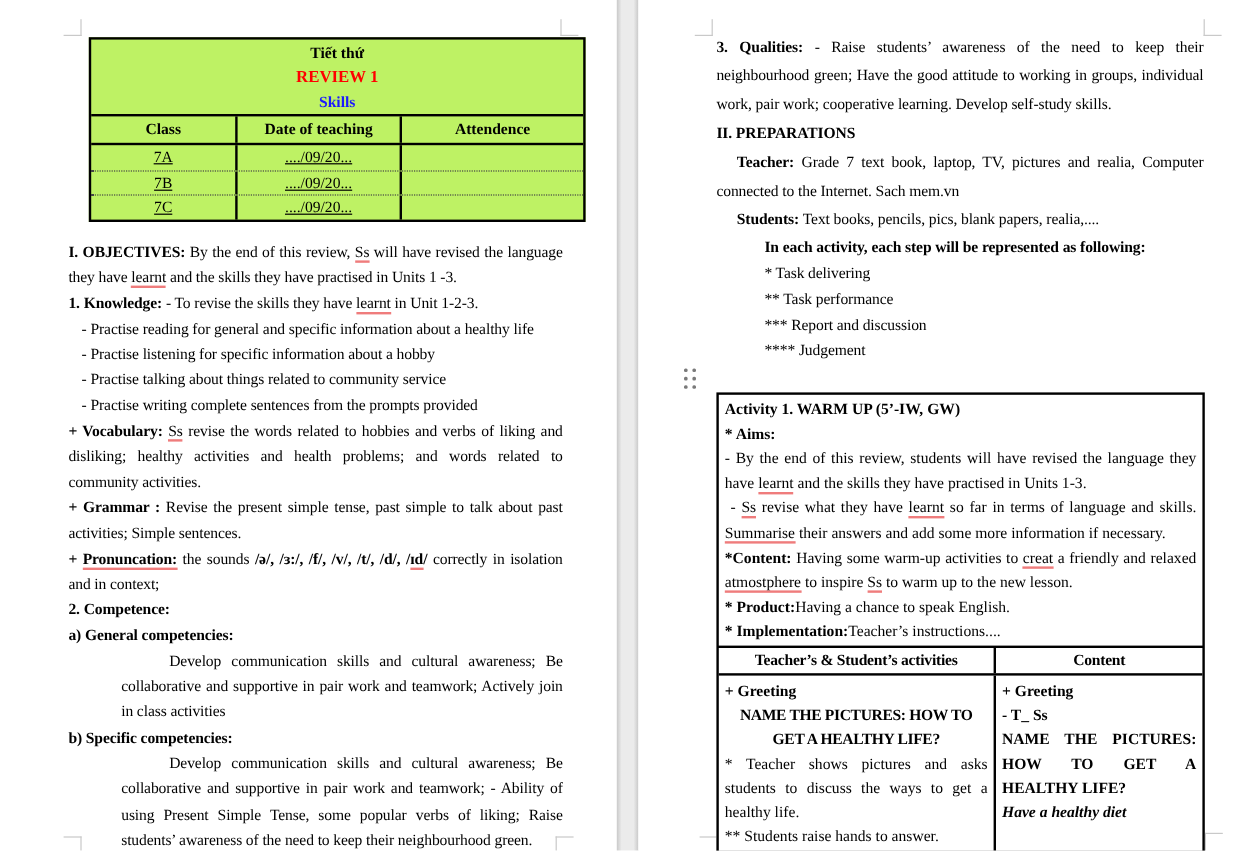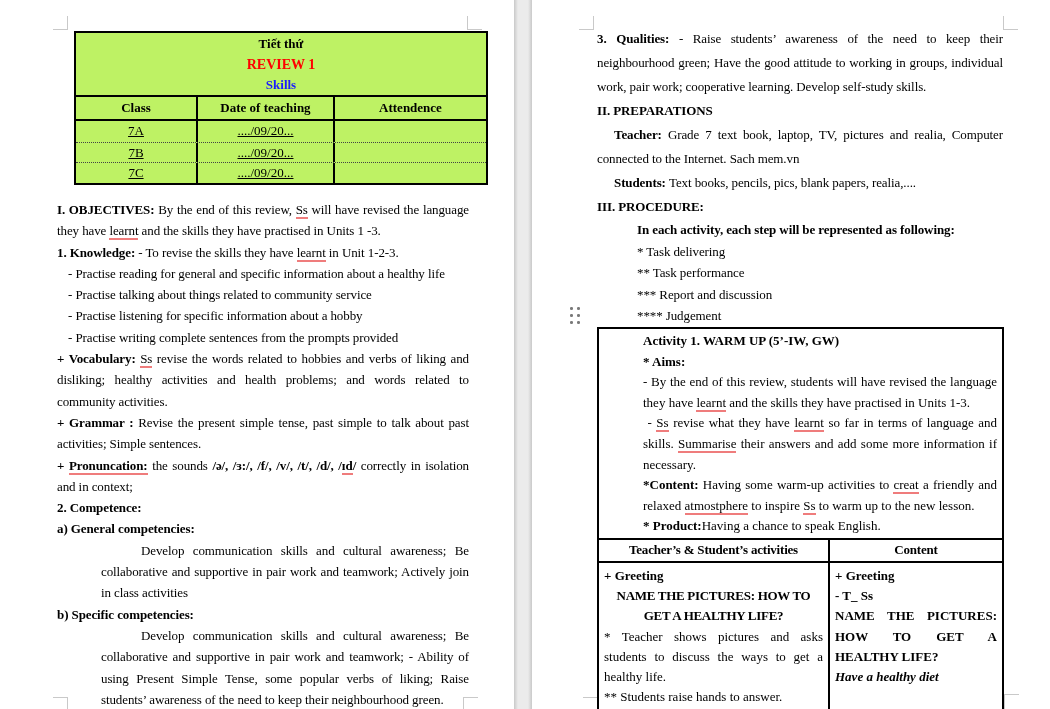--- a/index.html
+++ b/index.html
@@ -44,21 +44,21 @@
   .ht-head { height: 24px; border-bottom: 2px solid #000; font-weight: bold; }
   .ht-head > div { line-height: 21px; }
   .ht-c1 { width: 122px; border-right: 2px solid #000; text-align: center; }
   .ht-c2 { width: 137px; border-right: 2px solid #000; text-align: center; }
   .ht-c3 { flex: 1; text-align: center; }
   .ht-data { height: 20.6px; text-decoration: underline; }
   .ht-data > div { line-height: 20px; }
   .ht-dot { border-top: 1px dotted #444; }
 
   
-  #act { position: absolute; left: 597px; top: 327px; width: 407px; height: 213px; border: 2px solid #000; background: #fff; overflow: hidden; padding-left: 39px; }
+  #act { position: absolute; left: 597px; top: 327px; width: 407px; height: 213px; border: 2px solid #000; background: #fff; overflow: hidden; }
   .act-cell { padding: 2px 5px 0 5px; }
   .act-cell .par { line-height: 20.6px; }
 
   #tctable { position: absolute; left: 597px; top: 540px; width: 407px; border: 2px solid #000; border-top: none; background: #fff; }
   .tc-row { display: flex; }
   .tc-head { height: 23px; border-bottom: 2px solid #000; font-weight: bold; text-align: center; font-size: 13px; letter-spacing: -0.2px; }
   .tc-head > div { line-height: 20px; }
   .tc-c1 { width: 231px; border-right: 2px solid #000; }
   .tc-c2 { flex: 1; }
   .tc-cell { padding: 3px 5px 2px 5px; min-height: 125px; }
@@ -130,39 +130,38 @@
       <div class="ht-c1">7C</div>
       <div class="ht-c2">..../09/20...</div>
       <div class="ht-c3"></div>
     </div>
   </div>
 
   <div id="left-body">
       <p class="par just"><span class="b">I. OBJECTIVES: </span><span>By the end of this review, </span><span class="sp">Ss</span><span> will have revised the language they have </span><span class="sp">learnt</span><span> and the skills they have practised in Units 1 -3.</span></p>
       <p class="par just"><span class="b">1. Knowledge: </span><span>- To revise the skills they have </span><span class="sp">learnt</span><span> in Unit 1-2-3.</span></p>
       <p class="par ind11"><span>- Practise reading for general and specific information about a healthy life</span></p>
+      <p class="par ind11"><span>- Practise listening for specific information about a hobby</span></p>
       <p class="par ind11"><span>- Practise talking about things related to community service</span></p>
-      <p class="par ind11"><span>- Practise listening for specific information about a hobby</span></p>
       <p class="par ind11"><span>- Practise writing complete sentences from the prompts provided</span></p>
       <p class="par just"><span class="b">+ Vocabulary: </span><span class="sp">Ss</span><span> revise the words related to hobbies and verbs of liking and disliking; healthy activities and health problems; and words related to community activities.</span></p>
       <p class="par just"><span class="b">+ Grammar : </span><span>Revise the present simple tense, past simple to talk about past activities; Simple sentences.</span></p>
       <p class="par just"><span class="b">+ </span><span class="b sp">Pronuncation:</span><span> the sounds </span><span class="b">/ə/, /ɜ:/, /f/, /v/, /t/, /d/, /</span><span class="b sp">ɪd</span><span class="b">/</span><span> correctly in isolation and in context;</span></p>
       <p class="par"><span class="b">2. Competence:</span></p>
       <p class="par"><span class="b">a) General competencies:</span></p>
       <p class="par just fi40"><span>Develop communication skills and cultural awareness; Be collaborative and supportive in pair work and teamwork; Actively join in class activities</span></p>
       <p class="par"><span class="b">b) Specific competencies:</span></p>
       <p class="par just fi40"><span>Develop communication skills and cultural awareness; Be collaborative and supportive in pair work and teamwork; - Ability of using Present Simple Tense, some popular verbs of liking; Raise students’ awareness of the need to keep their neighbourhood green.</span></p>
     </div>
 
   <div id="right-top">
       <p class="par just lh24"><span class="b">3. Qualities: </span><span>- Raise students’ awareness of the need to keep their neighbourhood green; Have the good attitude to working in groups, individual work, pair work; cooperative learning. Develop self-study skills.</span></p>
       <p class="par lh24"><span class="b">II. PREPARATIONS</span></p>
       <p class="par just lh24 fi17"><span class="b">Teacher: </span><span>Grade 7 text book, laptop, TV, pictures and realia, Computer connected to the Internet. Sach mem.vn</span></p>
       <p class="par lh24 fi17"><span class="b">Students: </span><span>Text books, pencils, pics, blank papers, realia,....</span></p>
-      <p class="par lh24"><span class="b">III. PROCEDURE:</span></p>
       <p class="par lh22 ind40"><span class="b">In each activity, each step will be represented as following:</span></p>
       <p class="par lh22 ind40"><span>* Task delivering</span></p>
       <p class="par lh22 ind40"><span>** Task performance</span></p>
       <p class="par lh22 ind40"><span>*** Report and discussion</span></p>
       <p class="par lh22 ind40"><span>**** Judgement</span></p>
     </div>
 
   <div id="dots">
       <span></span>
       <span></span>

